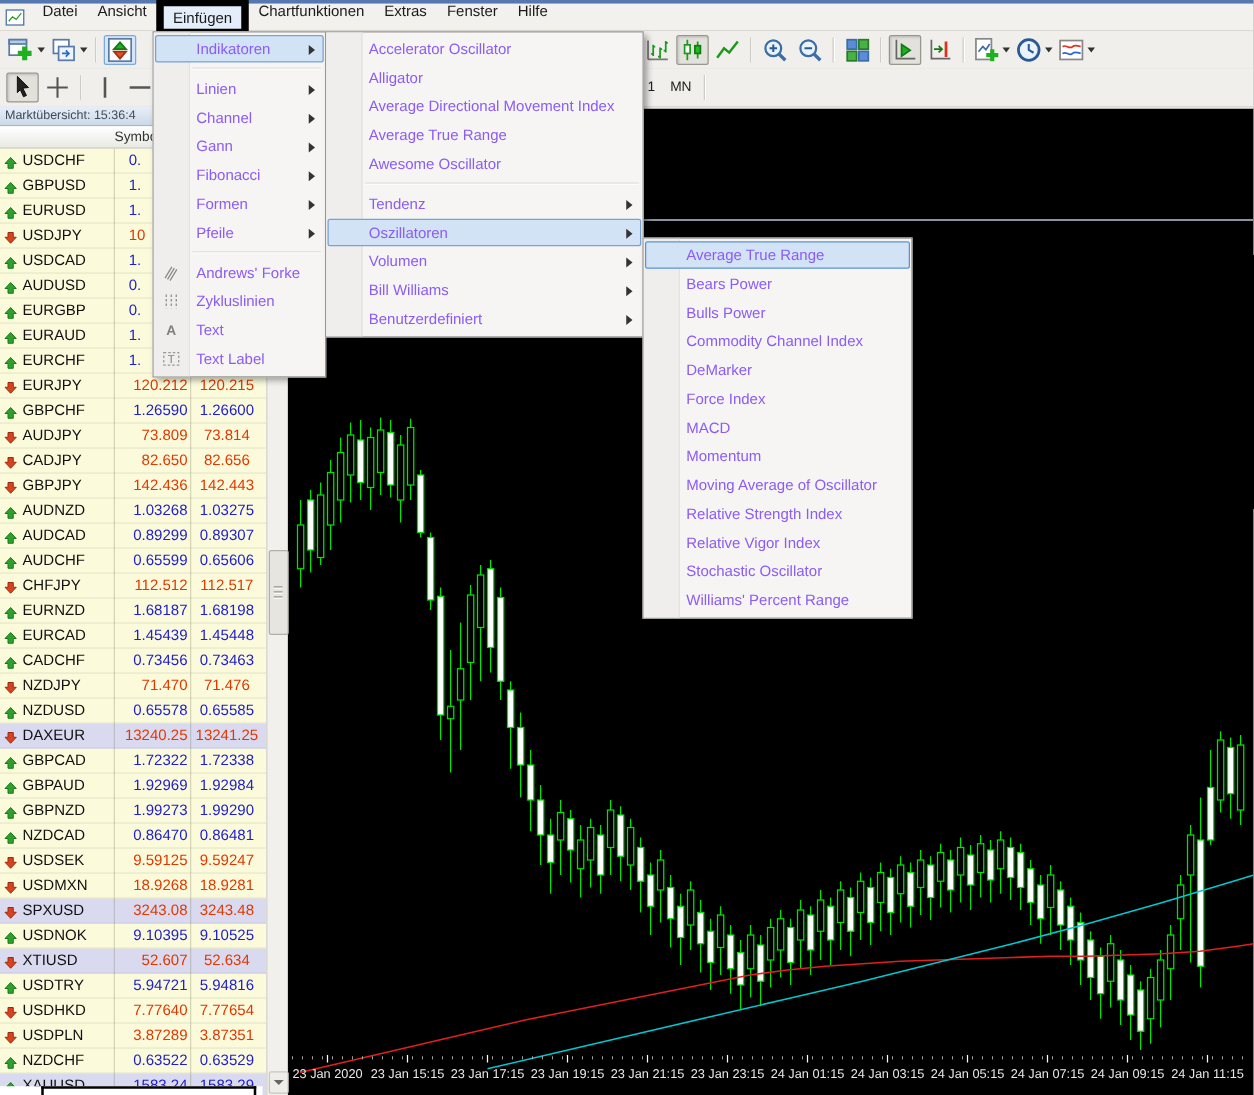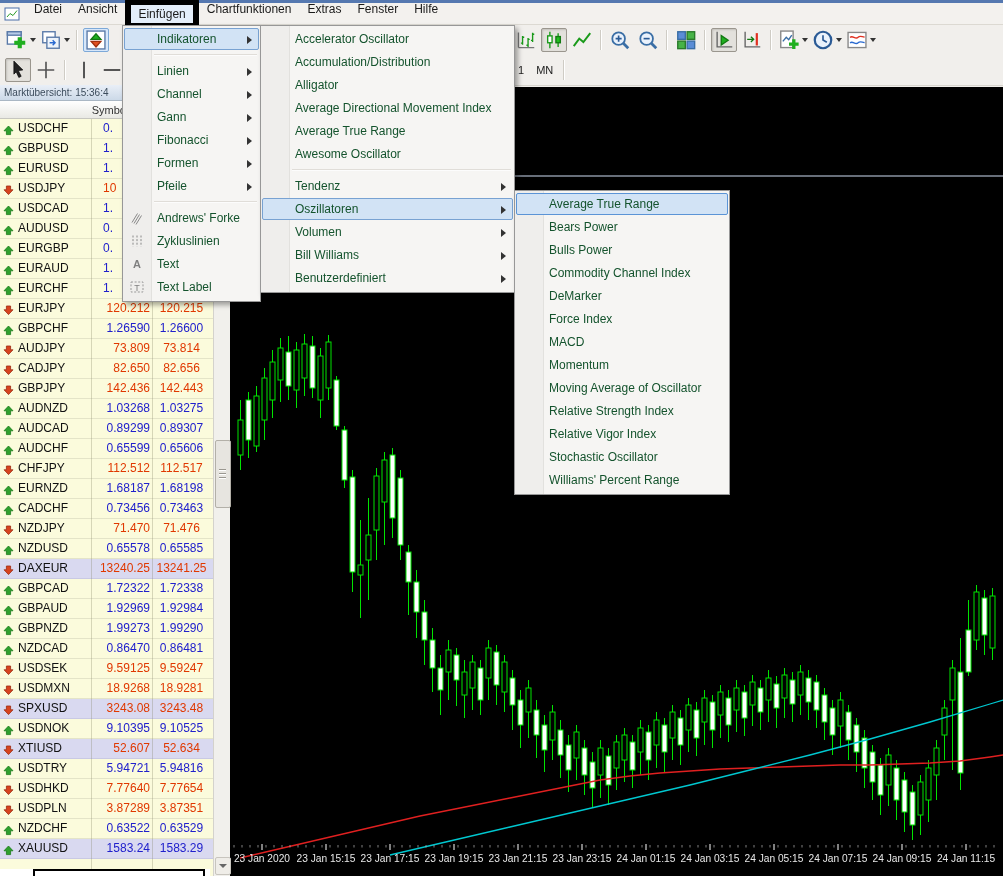--- a/index.html
+++ b/index.html
@@ -47,21 +47,21 @@
   #mwsbdown{position:absolute;left:1px;bottom:1px;width:14px;height:16px;background:#efede8;border:1px solid #c8c5be;border-radius:2px;}
   #mwsbdown i{position:absolute;left:3px;top:6px;width:0;height:0;border-top:4px solid #666;border-left:4px solid transparent;border-right:4px solid transparent;}
   #mwbottombox{position:absolute;left:0;top:869px;width:210px;height:7px;background:#fff;z-index:5;}
   #mwbottombox .bx{position:absolute;left:33px;top:0;width:172px;height:7px;background:#fff;border:2px solid #000;border-bottom:none;box-sizing:border-box;}
   
   #chart{position:absolute;left:230px;top:0;width:773px;height:876px;z-index:1;}
   
   .menu{position:absolute;background:#f6f5f3;border:1px solid #979797;box-shadow:3px 3px 5px rgba(0,0,0,.35);
         padding:2px 0;box-sizing:border-box;z-index:50;}
   .menu::before{content:"";position:absolute;left:0;top:0;bottom:0;width:28px;background:#efeeec;border-right:1px solid #e2e1de;}
-  .mitem{position:relative;height:23px;line-height:23px;padding:0 22px 0 34px;white-space:nowrap;color:#14532d;}
+  .mitem{position:relative;height:23px;line-height:23px;padding:0 22px 0 34px;white-space:nowrap;color:#8b5cf6;}
   .mitem .hlbox{position:absolute;left:1px;right:1px;top:0;bottom:1px;background:#d2e3f5;border:1px solid #78a2d2;border-radius:2px;z-index:0;}
   .mitem.sel3 .hlbox{border-color:#5b94d6;}
   .mitem .lbl{position:relative;z-index:1;}
   .msep{height:0;border-top:1px solid #e0ddd8;border-bottom:1px solid #fcfcfc;margin:3px 3px 4px 31px;}
   .subarrow{position:absolute;right:8px;top:7.5px;width:0;height:0;border-left:5px solid #333;
             border-top:4px solid transparent;border-bottom:4px solid transparent;z-index:1;}
   .micon{position:absolute;left:6px;top:3px;width:16px;height:16px;z-index:1;}
   #menu-insert{left:122px;top:25px;width:139px;}
   #menu-indicators{left:260px;top:25px;width:255px;}
   #menu-oscillators{left:514px;top:190px;width:216px;}
@@ -378,20 +378,28 @@
         <span class="bid dn">112.512</span>
         <span class="ask dn">112.517</span>
       </div>
       <div class="mwrow">
         <span class="dir"><svg viewBox="0 0 11 11" style="width:100%;height:100%">
             <path d="M5.5 1 L10 5.8 H7.6 V9.6 H3.4 V5.8 H1 Z" fill="#2ea02e" stroke="#1a7a1a" stroke-width="0.8"></path>
           </svg></span>
         <span class="sym">EURNZD</span>
         <span class="bid up">1.68187</span>
         <span class="ask up">1.68198</span>
+      </div>
+      <div class="mwrow">
+        <span class="dir"><svg viewBox="0 0 11 11" style="width:100%;height:100%">
+            <path d="M5.5 1 L10 5.8 H7.6 V9.6 H3.4 V5.8 H1 Z" fill="#2ea02e" stroke="#1a7a1a" stroke-width="0.8"></path>
+          </svg></span>
+        <span class="sym">EURCAD</span>
+        <span class="bid up">1.45439</span>
+        <span class="ask up">1.45448</span>
       </div>
       <div class="mwrow">
         <span class="dir"><svg viewBox="0 0 11 11" style="width:100%;height:100%">
             <path d="M5.5 1 L10 5.8 H7.6 V9.6 H3.4 V5.8 H1 Z" fill="#2ea02e" stroke="#1a7a1a" stroke-width="0.8"></path>
           </svg></span>
         <span class="sym">CADCHF</span>
         <span class="bid up">0.73456</span>
         <span class="ask up">0.73463</span>
       </div>
       <div class="mwrow">
@@ -885,21 +893,20 @@
       <div class="mitem"><span class="micon"><svg viewBox="0 0 16 16" style="width:100%;height:100%">
             <text x="8" y="12" font-size="11" text-anchor="middle" fill="#808080" font-weight="bold" font-family="Liberation Sans, sans-serif">A</text>
           </svg></span><span class="lbl">Text</span></div>
       <div class="mitem"><span class="micon"><svg viewBox="0 0 16 16" style="width:100%;height:100%">
             <rect x="2" y="3" width="12" height="10" fill="none" stroke="#999" stroke-dasharray="2 1.6"></rect>
             <text x="8" y="11.5" font-size="9" text-anchor="middle" fill="#808080" font-family="Liberation Sans, sans-serif">T</text>
           </svg></span><span class="lbl">Text Label</span></div>
     </div>
   <div id="menu-indicators" class="menu">
       <div class="mitem"><span class="lbl">Accelerator Oscillator</span></div>
-      <div class="mitem"><span class="lbl">Accumulation/Distribution</span></div>
       <div class="mitem"><span class="lbl">Alligator</span></div>
       <div class="mitem"><span class="lbl">Average Directional Movement Index</span></div>
       <div class="mitem"><span class="lbl">Average True Range</span></div>
       <div class="mitem"><span class="lbl">Awesome Oscillator</span></div>
       <div class="msep"></div>
       <div class="mitem"><span class="lbl">Tendenz</span><i class="subarrow"></i></div>
       <div class="mitem"><span class="hlbox"></span><span class="lbl">Oszillatoren</span><i class="subarrow"></i></div>
       <div class="mitem"><span class="lbl">Volumen</span><i class="subarrow"></i></div>
       <div class="mitem"><span class="lbl">Bill Williams</span><i class="subarrow"></i></div>
       <div class="mitem"><span class="lbl">Benutzerdefiniert</span><i class="subarrow"></i></div>

